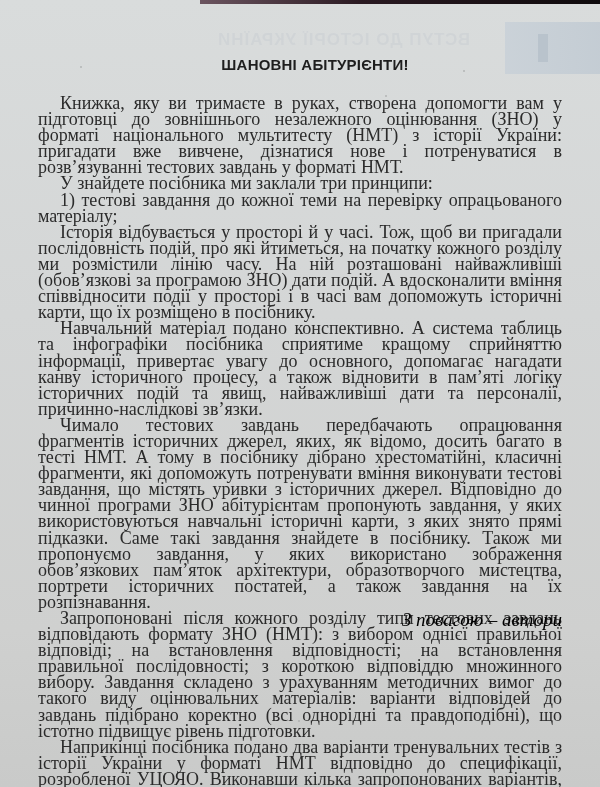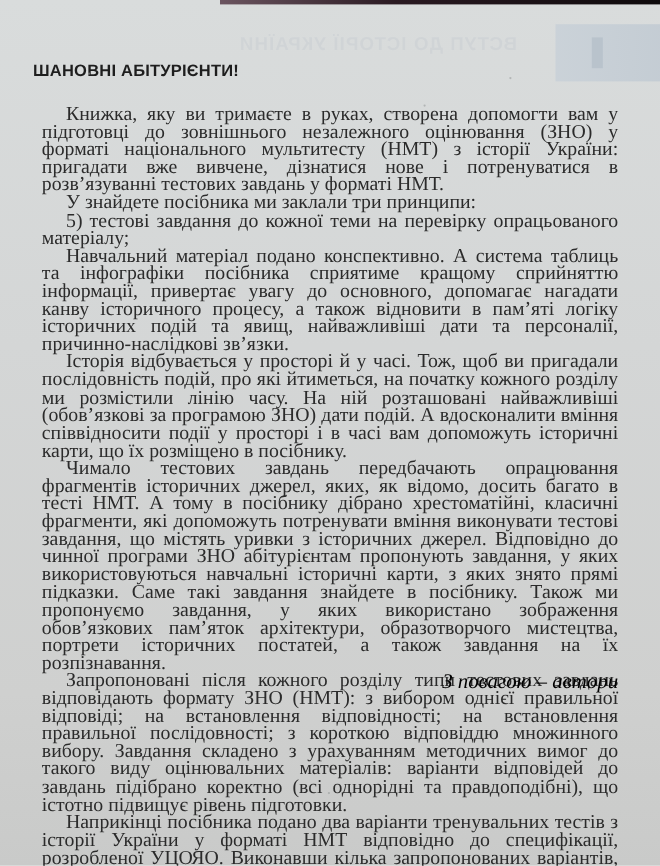--- a/index.html
+++ b/index.html
@@ -53,21 +53,21 @@
       top: 34px;
       width: 10px;
       height: 28px;
       background: #b9c3cc;
     }
     .page-title {
       position: absolute;
       left: 0;
       top: 56px;
       width: 600px;
-      text-align: left;
+      text-align: center;
       font-family: "Liberation Sans", "DejaVu Sans", sans-serif;
       font-weight: bold;
       font-size: 15px;
       color: #1e1e1e;
       letter-spacing: 0.2px;
       padding-left: 30px;
       box-sizing: border-box;
     }
     .content {
       position: absolute;
@@ -108,23 +108,23 @@
 <div class="top-edge"></div>
 <div class="ghost-block"></div>
 <div class="ghost-square"></div>
 <div class="ghost-header">ВСТУП ДО ІСТОРІЇ УКРАЇНИ</div>
 
 <h1 class="page-title" style="margin:0;">ШАНОВНІ АБІТУРІЄНТИ!</h1>
 
 <div class="content">
   <p>Книжка, яку ви тримаєте в руках, створена допомогти вам у підготовці до зовнішнього незалежного оцінювання (ЗНО) у форматі національного мультитесту (НМТ) з історії України: пригадати вже вивчене, дізнатися нове і потренуватися в розв’язуванні тестових завдань у форматі НМТ.</p>
   <p>У знайдете посібника ми заклали три принципи:</p>
-  <p>5) тестові завдання до кожної теми на перевірку опрацьованого матеріалу;</p>
+  <p>1) тестові завдання до кожної теми на перевірку опрацьованого матеріалу;</p>
+  <p>Історія відбувається у просторі й у часі. Тож, щоб ви пригадали послідовність подій, про які йтиметься, на початку кожного розділу ми розмістили лінію часу. На ній розташовані найважливіші (обов’язкові за програмою ЗНО) дати подій. А вдосконалити вміння співвідносити події у просторі і в часі вам допоможуть історичні карти, що їх розміщено в посібнику.</p>
   <p>Навчальний матеріал подано конспективно. А система таблиць та інфографіки посібника сприятиме кращому сприйняттю інформації, привертає увагу до основного, допомагає нагадати канву історичного процесу, а також відновити в пам’яті логіку історичних подій та явищ, найважливіші дати та персоналії, причинно-наслідкові зв’язки.</p>
-  <p>Історія відбувається у просторі й у часі. Тож, щоб ви пригадали послідовність подій, про які йтиметься, на початку кожного розділу ми розмістили лінію часу. На ній розташовані найважливіші (обов’язкові за програмою ЗНО) дати подій. А вдосконалити вміння співвідносити події у просторі і в часі вам допоможуть історичні карти, що їх розміщено в посібнику.</p>
   <p>Чимало тестових завдань передбачають опрацювання фрагментів історичних джерел, яких, як відомо, досить багато в тесті НМТ. А тому в посібнику дібрано хрестоматійні, класичні фрагменти, які допоможуть потренувати вміння виконувати тестові завдання, що містять уривки з історичних джерел. Відповідно до чинної програми ЗНО абітурієнтам пропонують завдання, у яких використовуються навчальні історичні карти, з яких знято прямі підказки. Саме такі завдання знайдете в посібнику. Також ми пропонуємо завдання, у яких використано зображення обов’язкових пам’яток архітектури, образотворчого мистецтва, портрети історичних постатей, а також завдання на їх розпізнавання.</p>
   <p>Запропоновані після кожного розділу типи тестових завдань відповідають формату ЗНО (НМТ): з вибором однієї правильної відповіді; на встановлення відповідності; на встановлення правильної послідовності; з короткою відповіддю множинного вибору. Завдання складено з урахуванням методичних вимог до такого виду оцінювальних матеріалів: варіанти відповідей до завдань підібрано коректно (всі однорідні та правдоподібні), що істотно підвищує рівень підготовки.</p>
   <p>Наприкінці посібника подано два варіанти тренувальних тестів з історії України у форматі НМТ відповідно до специфікації, розробленої УЦОЯО. Виконавши кілька запропонованих варіантів, переконаєтеся, наскільки ґрунтовно ви опанували курс історії України та чи готові до складання зовнішнього незалежного оцінювання (національного мультитесту), з’ясуєте, чи потрібно повертатися до якихось тем.</p>
   <p>Успішної використано!</p>
 </div>
 
 <div class="signature">З повагою – автори</div>
 
 <div class="speck" style="left:80px;top:66px;"></div>
 <div class="speck" style="left:463px;top:70px;"></div>

